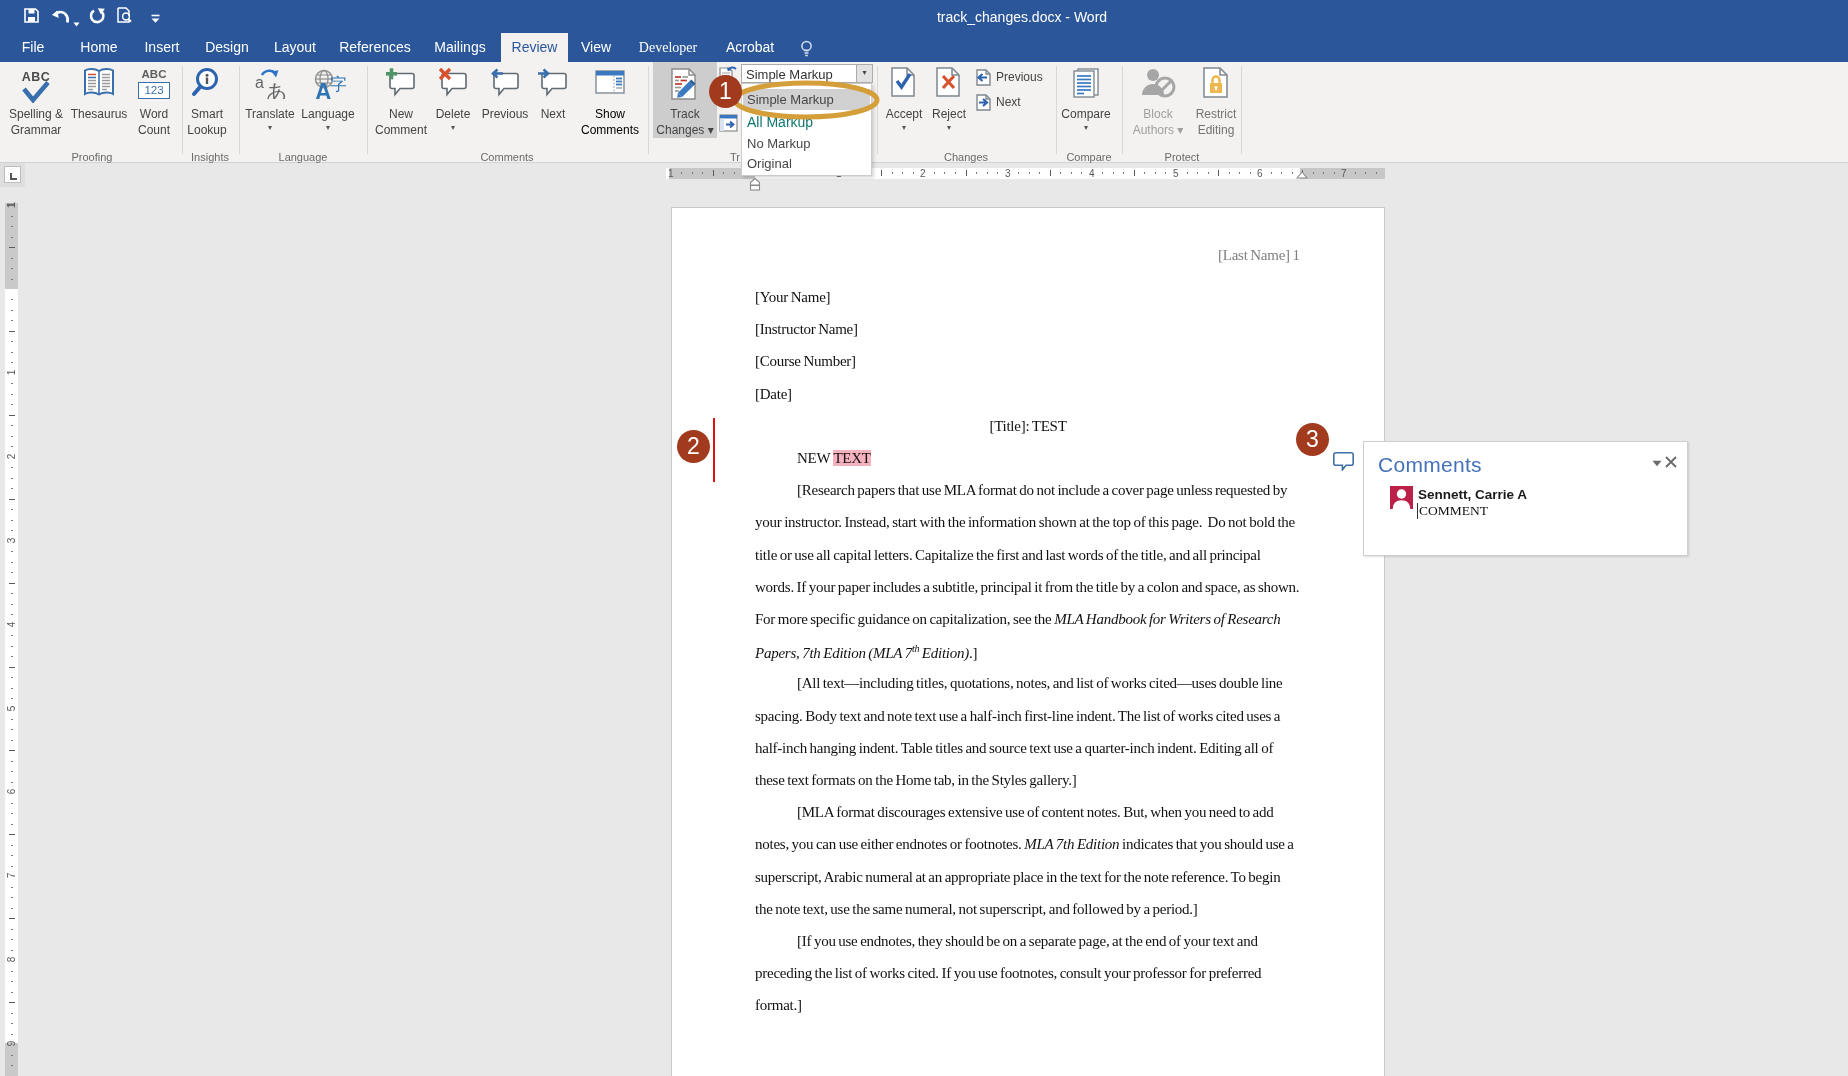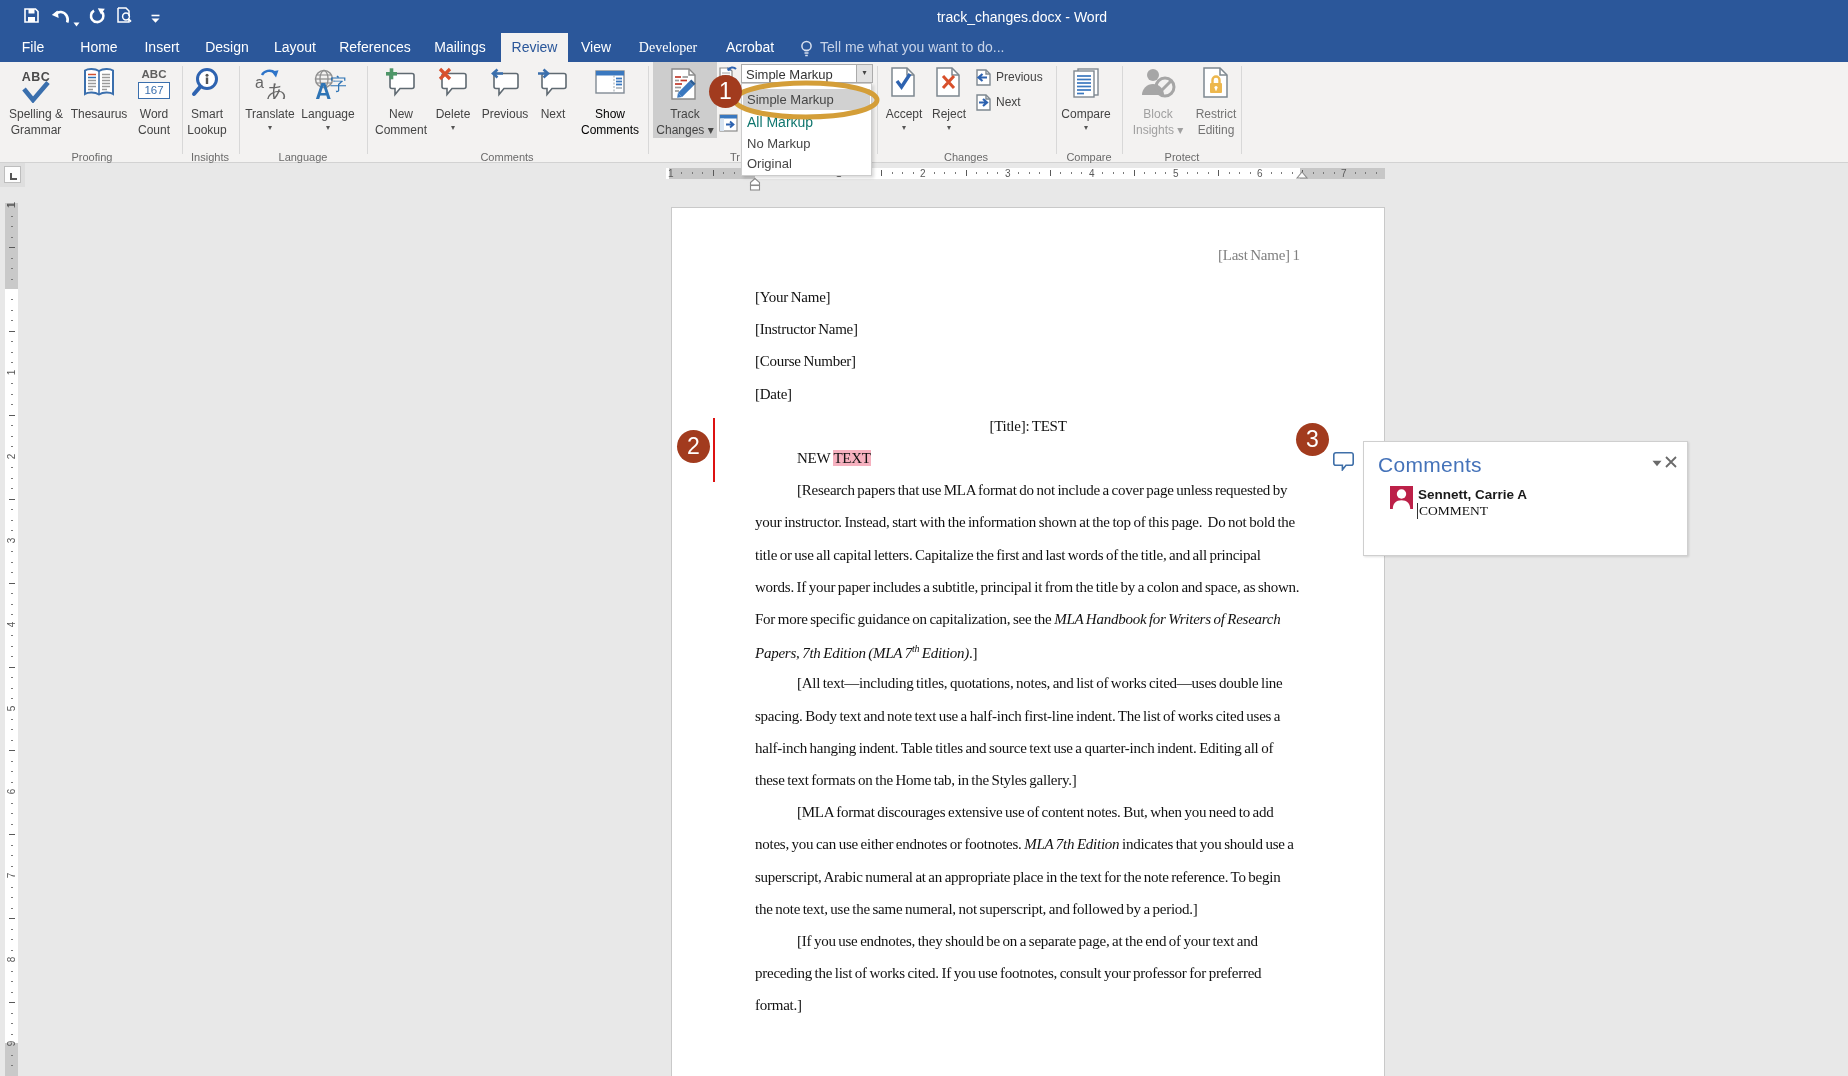--- a/index.html
+++ b/index.html
@@ -71,21 +71,20 @@
 <div class="tab" style="left:338px; width:74px;">References</div>
 <div class="tab" style="left:427px; width:66px;">Mailings</div>
 <div class="tab active" style="left:501px; width:67px;">Review</div>
 <div class="tab" style="left:574px; width:44px;">View</div>
 <div class="tab" style="left:632px; width:72px;font-family:Liberation Serif, serif;">Developer</div>
 <div class="tab" style="left:718px; width:64px;">Acrobat</div>
 <div class="abs" style="left:800px;top:7px;"><svg width="13" height="18" viewBox="0 0 13 18" style="">
         <circle cx="6.5" cy="6" r="4.6" fill="none" stroke="#d8e0ef" stroke-width="1.5"></circle>
         <path d="M4.5 10.5 h4 M4.5 13 h4 M5.2 15.5 h2.6" stroke="#d8e0ef" stroke-width="1.4"></path>
       </svg></div>
-<div class="tab" style="left:820px; width:280px; text-align:left; color:#c7d3e8; font-size:14px;">Tell me what you want to do...</div>
 </div>
 <div id="ribbon">
 <div class="abs" style="left:18px;top:5px;width:36px;height:34px;">
       <div style="position:relative;width:36px;height:36px;">
         <div style="position:absolute;left:0;top:3px;width:100%;text-align:center;font-size:12.5px;font-weight:bold;color:#4a4a4a;letter-spacing:0.5px;">ABC</div>
         <svg width="30" height="22" viewBox="0 0 30 22" style="position:absolute;left:3px;top:14px;">
           <path d="M3 8 L12 19 L27 1.5" stroke="#3a6fad" stroke-width="4.6" fill="none"></path>
         </svg>
       </div>
     </div>
@@ -110,21 +109,21 @@
           <line x1="20" y1="19.5" x2="28" y2="19.5" stroke="#9a9a9a"></line>
           <line x1="20" y1="22.5" x2="25" y2="22.5" stroke="#9a9a9a"></line>
         </g>
       </svg></div>
     <div class="abs blabel" style="left:39px;top:45px;width:120px;text-align:center;color:#444;">
       <div>Thesaurus</div>
     </div>
 <div class="abs" style="left:133px;top:5px;width:42px;height:34px;">
       <div style="position:relative;width:42px;height:34px;">
         <div style="position:absolute;left:0;top:1px;width:100%;text-align:center;font-size:11.5px;font-weight:bold;color:#5f5f5f;">ABC</div>
-        <div style="position:absolute;left:5px;top:15px;width:32px;height:17px;border:1.4px solid #3a6fad;background:#fff;text-align:center;font-size:11.5px;color:#3a6fad;line-height:14px;">167</div>
+        <div style="position:absolute;left:5px;top:15px;width:32px;height:17px;border:1.4px solid #3a6fad;background:#fff;text-align:center;font-size:11.5px;color:#3a6fad;line-height:14px;">123</div>
       </div>
     </div>
     <div class="abs blabel" style="left:94px;top:45px;width:120px;text-align:center;color:#444;">
       <div>Word</div>
       <div>Count</div>
     </div>
 <div class="abs" style="left:190px;top:5px;width:34px;height:34px;"><svg width="32" height="32" viewBox="0 0 32 32" style="">
         <circle cx="17" cy="12" r="9.5" fill="#fff" stroke="#2e63b0" stroke-width="3"></circle>
         <line x1="10.5" y1="19.5" x2="4" y2="27" stroke="#2e63b0" stroke-width="4" stroke-linecap="round"></line>
         <circle cx="17" cy="8.2" r="1.5" fill="#555"></circle>
@@ -230,21 +229,21 @@
       <div class="caret">▾</div>
     </div>
 <div class="abs" style="left:1140px;top:5px;width:36px;height:34px;"><svg width="36" height="32" viewBox="0 0 36 32" style="">
         <circle cx="13" cy="8" r="6" fill="#a6a6a6"></circle>
         <path d="M2 28 a11 11 0 0 1 22 0 z" fill="#a6a6a6"></path>
         <circle cx="25" cy="20" r="9" fill="none" stroke="#a6a6a6" stroke-width="3"></circle>
         <line x1="19" y1="26" x2="31" y2="14" stroke="#a6a6a6" stroke-width="3"></line>
       </svg></div>
     <div class="abs blabel" style="left:1098px;top:45px;width:120px;text-align:center;color:#a0a0a0;">
       <div>Block</div>
-      <div>Insights ▾</div>
+      <div>Authors ▾</div>
     </div>
 <div class="abs" style="left:1202px;top:5px;width:28px;height:34px;"><svg width="28" height="32" viewBox="0 0 28 32" style="">
         <path d="M2 1 h16 l7 7 v22 h-23 z" fill="#fff" stroke="#7e8890" stroke-width="1.5"></path>
         <path d="M18 1 v7 h7" fill="none" stroke="#7e8890" stroke-width="1.5"></path>
         <rect x="8" y="16" width="12" height="10" rx="1" fill="#edb74d"></rect>
         <path d="M10.5 16 v-3 a3.5 3.5 0 0 1 7 0 v3" fill="none" stroke="#edb74d" stroke-width="2.4"></path>
         <circle cx="14" cy="20.5" r="1.6" fill="#fff"></circle>
         <rect x="13.2" y="20.5" width="1.6" height="3" fill="#fff"></rect>
       </svg></div>
     <div class="abs blabel" style="left:1156px;top:45px;width:120px;text-align:center;color:#737373;">

